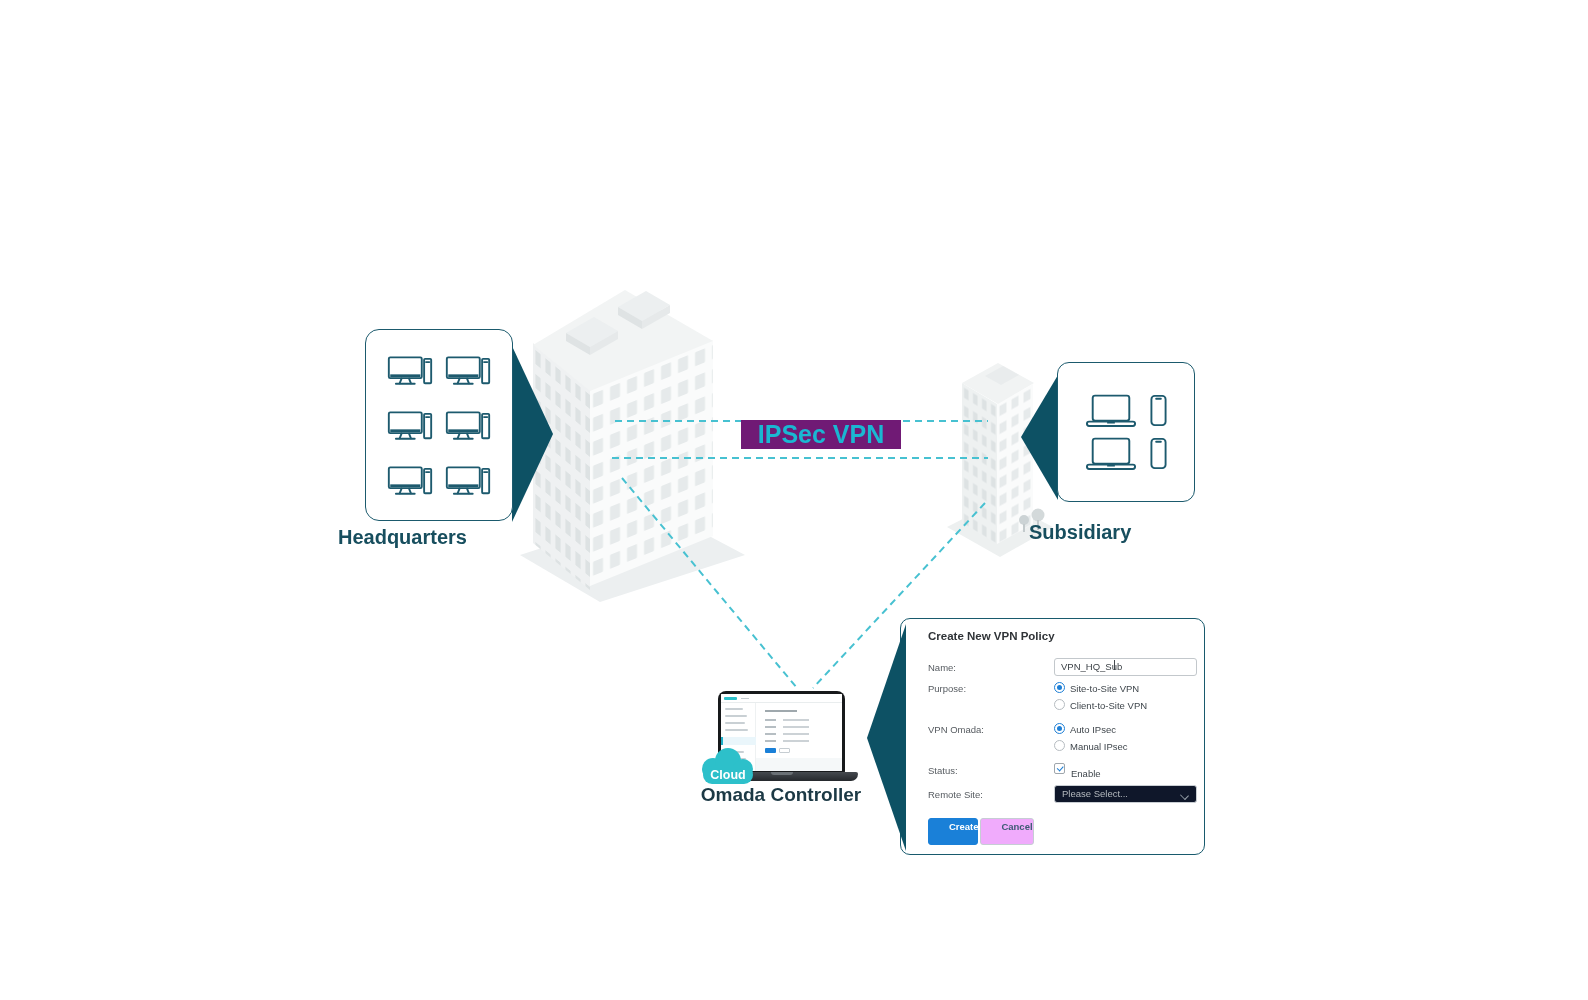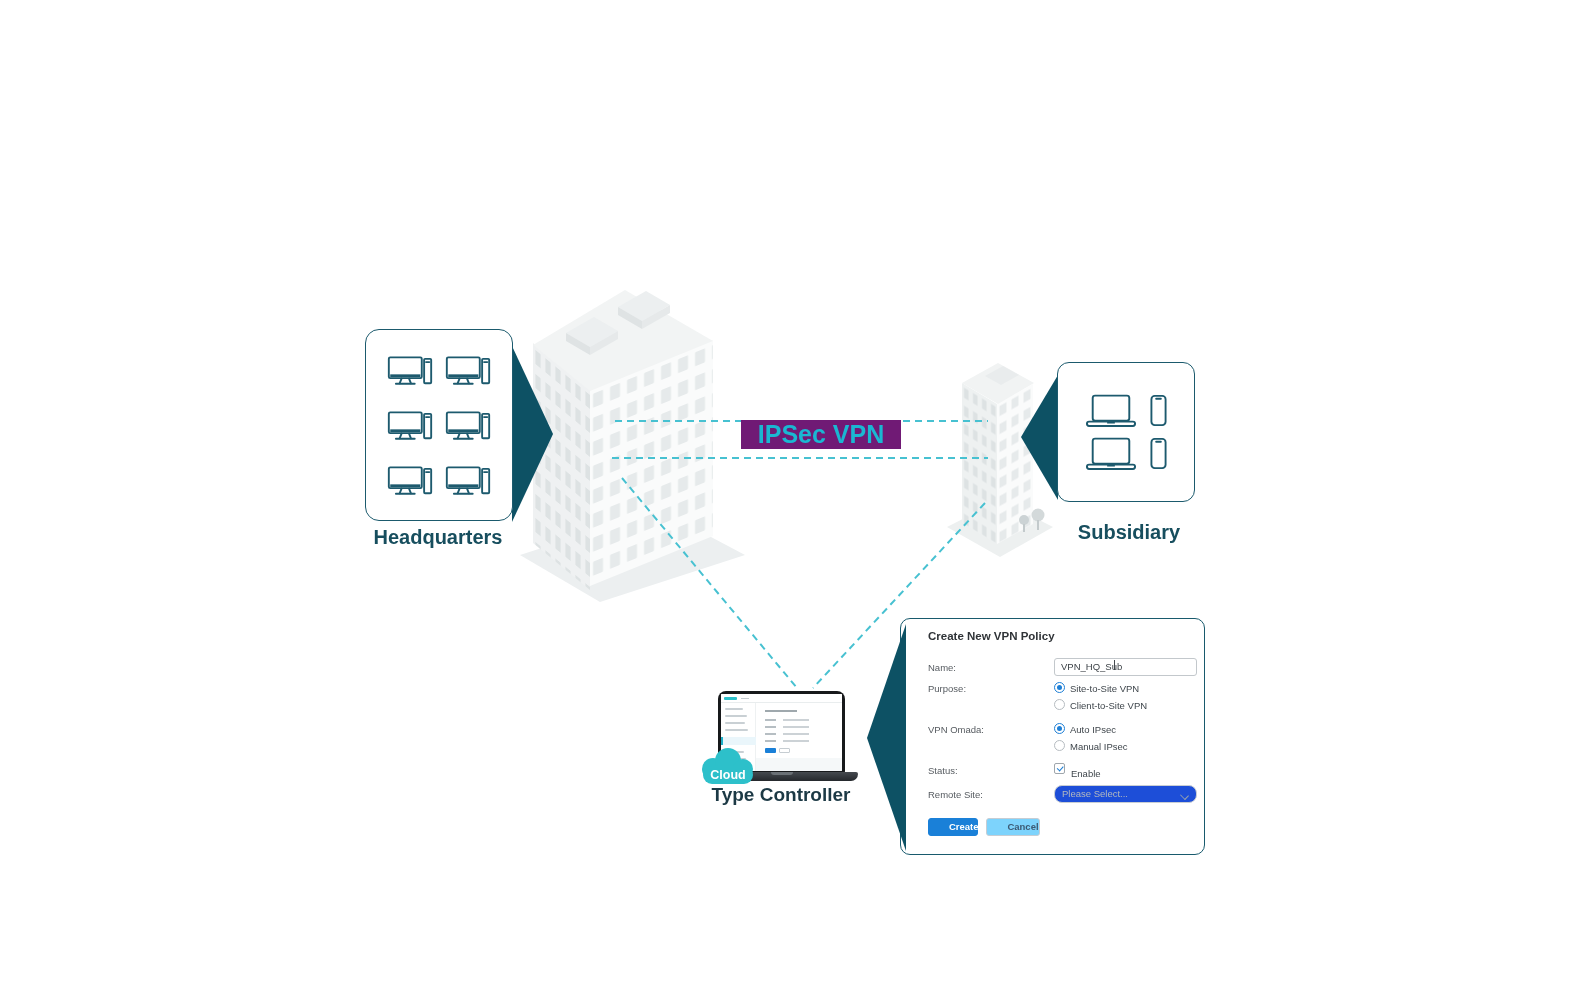--- a/index.html
+++ b/index.html
@@ -11,21 +11,21 @@
   .title{position:absolute;top:86px;left:0;width:100%;text-align:center;
          font-size:44px;line-height:60px;font-weight:500;color:#1c1c1c;letter-spacing:.3px;z-index:2;}
 
   
   .panel{position:absolute;background:#fff;border:1.5px solid #1b5a6d;box-sizing:border-box;z-index:2;}
   .hq-panel{left:365px;top:329px;width:148px;height:192px;border-radius:14px;
             display:grid;grid-template-columns:1fr 1fr;gap:14px 12px;padding:26px 21px 22px;align-content:space-between;justify-items:center;}
   .sub-panel{left:1057px;top:362px;width:138px;height:140px;border-radius:12px;
              display:flex;flex-direction:column;gap:9px;padding:28px 27px;justify-content:center;}
   .sub-row{display:flex;justify-content:space-between;align-items:center;}
-  .site-label{position:absolute;font-size:20px;font-weight:600;color:#174e5e;text-align:center;z-index:2;}
+  .site-label{position:absolute;font-size:20px;font-weight:600;color:#174e5e;z-index:2;}
   .hq-label{left:338px;top:526px;width:200px;}
   .sub-label{left:1029px;top:521px;width:200px;}
 
   .dev-icon{display:block;}
   .dev-icon *{stroke:#1d5a6e;fill:none;stroke-width:2;stroke-linecap:round;stroke-linejoin:round;}
   .dev-icon .fillpart{fill:#1d5a6e;stroke:none;}
 
   
   .ipsec{position:absolute;left:741px;top:420px;width:160px;text-align:center;
          font-size:25px;font-weight:700;color:#1ab7d2;z-index:2;background:#701a75;}
@@ -61,27 +61,27 @@
   .f-input-wrap{position:absolute;left:153px;top:37px;width:143px;height:18px;}
   .f-input{width:100%;height:100%;box-sizing:border-box;border:1px solid #c3c8cc;border-radius:3px;
            font-family:"Liberation Sans",sans-serif;font-size:9.5px;color:#3c4247;padding:0 6px;outline:none;background:#fff;}
   .caret{position:absolute;left:60px;top:4px;width:1px;height:10px;background:#43484d;}
   .radio{position:absolute;left:153px;width:11px;height:11px;border-radius:50%;background:#fff;border:1px solid #b6bcc1;box-sizing:border-box;}
   .radio.sel{border-color:#1e7fd6;}
   .radio.sel::after{content:"";position:absolute;left:2px;top:2px;width:5px;height:5px;border-radius:50%;background:#1e7fd6;}
   .checkbox{position:absolute;left:153px;top:144px;width:11px;height:11px;border:1px solid #9fa6ac;border-radius:2px;background:#fff;box-sizing:border-box;}
   .checkbox::after{content:"";position:absolute;left:1.5px;top:2px;width:5px;height:2.5px;
                    border-left:1.5px solid #1e7fd6;border-bottom:1.5px solid #1e7fd6;transform:rotate(-48deg);}
-  .f-select{position:absolute;left:153px;top:166px;width:143px;height:18px;border:1px solid #c9ced3;border-radius:8px;
-            background:#1d4ed8;box-sizing:border-box;font-size:9.5px;color:#b4b9be;line-height:16px;padding-left:7px;}
+  .f-select{position:absolute;left:153px;top:166px;width:143px;height:18px;border:1px solid #c9ced3;border-radius:3px;
+            background:#0f172a;box-sizing:border-box;font-size:9.5px;color:#b4b9be;line-height:16px;padding-left:7px;}
   .chev{position:absolute;right:8px;top:6px;width:6px;height:6px;border-right:1.2px solid #9aa3ab;border-bottom:1.2px solid #9aa3ab;transform:rotate(45deg) scale(1,.8);}
-  .btn{position:absolute;top:199px;height:18px;border-radius:3px;font-family:"Liberation Sans",sans-serif;
+  .btn{position:absolute;top:199px;height:27px;border-radius:3px;font-family:"Liberation Sans",sans-serif;
        font-size:9.5px;font-weight:700;text-align:center;line-height:16px;box-sizing:border-box;cursor:pointer;padding-left:20px;}
   .btn-create{left:27px;width:50px;background:#1a80d8;border:1px solid #1a80d8;color:#fff;line-height:16px;}
-  .btn-cancel{left:85px;width:54px;background:#7dd3fc;border:1px solid #c6cdd4;color:#3c5a74;}
+  .btn-cancel{left:79px;width:54px;background:#f0abfc;border:1px solid #c6cdd4;color:#3c5a74;}
 </style>
 </head>
 <body>
 
 <div class="canvas">
 
   <svg class="art" width="1588" height="1000" viewBox="0 0 1588 1000">
     <defs>
       <pattern id="pf" width="17" height="24" patternUnits="userSpaceOnUse">
         <rect width="17" height="24" fill="#fafbfb"></rect>
@@ -267,21 +267,21 @@
 
   <svg class="cloud-badge" width="64" height="44" viewBox="0 0 64 44">
     <g fill="#2dc0ca">
       <circle cx="17" cy="24" r="11"></circle>
         <circle cx="32" cy="16" r="13"></circle>
         <circle cx="47" cy="24" r="10"></circle>
       <rect x="7" y="21" width="50" height="18" rx="9"></rect>
     </g>
     <text x="32" y="34" text-anchor="middle" font-size="12.5" font-weight="bold" fill="#ffffff" font-family="Liberation Sans, sans-serif">Cloud</text>
   </svg>
-  <div class="controller-label">Type Controller</div>
+  <div class="controller-label">Omada Controller</div>
 
   <div class="panel form-panel">
     <div class="f-title">Create New VPN Policy</div>
 
     <div class="f-label" style="top:43px">Name:</div>
     <div class="f-input-wrap">
       <input class="f-input" type="text" value="VPN_HQ_Sub" style="">
       <div class="caret"></div>
     </div>
 

